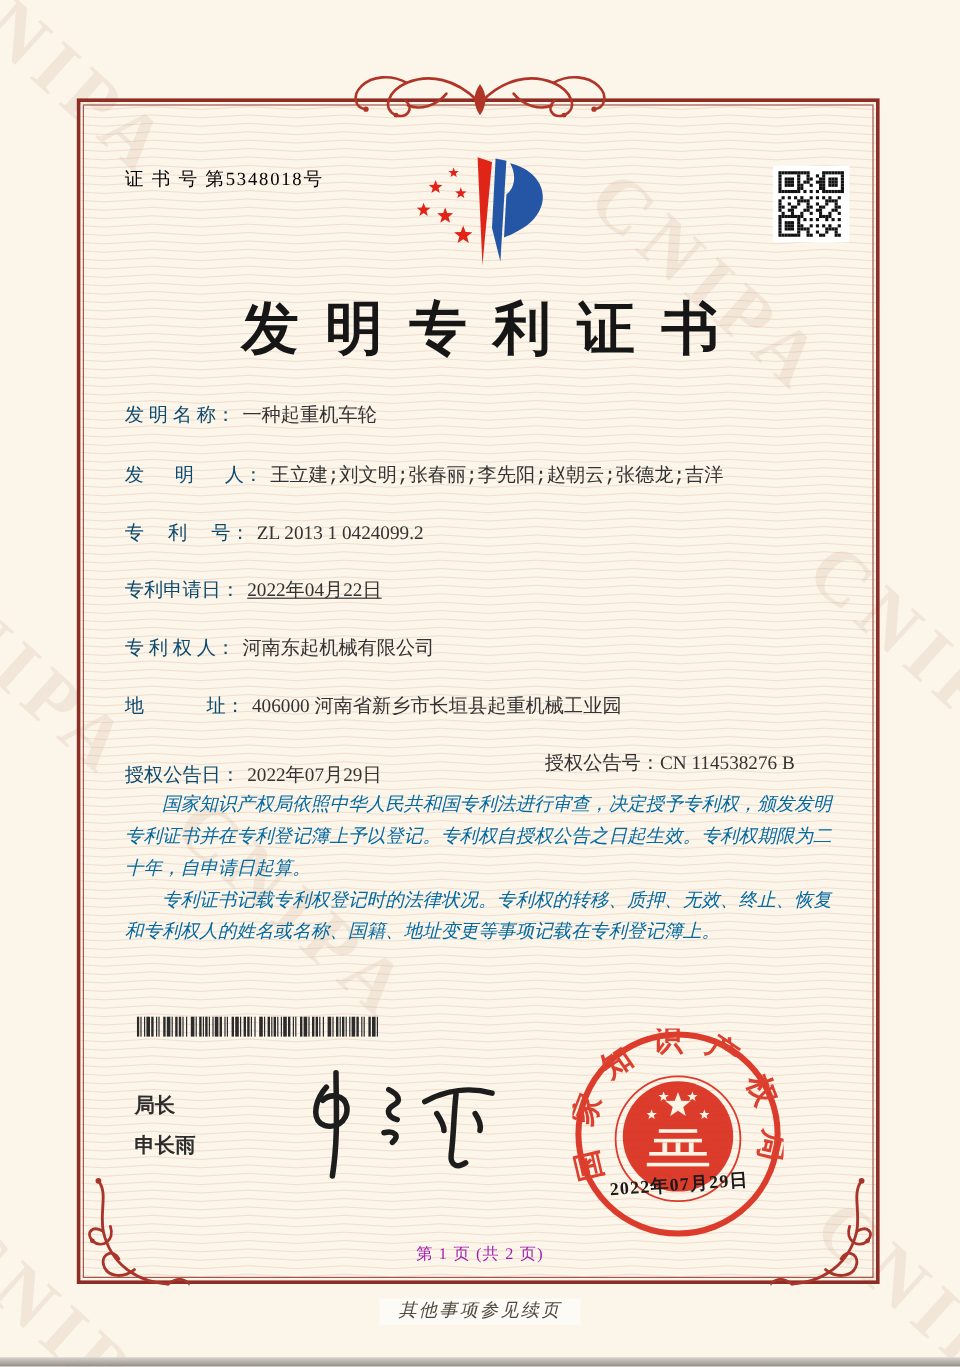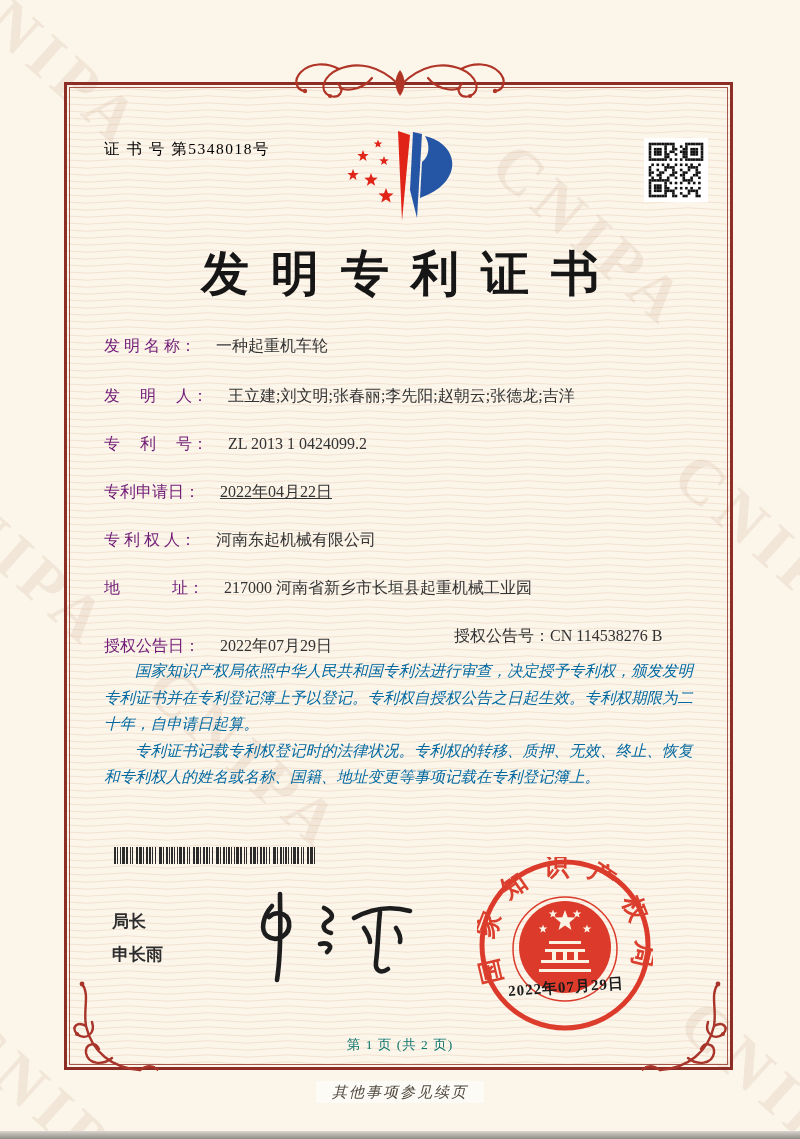--- a/index.html
+++ b/index.html
@@ -36,22 +36,22 @@
   .logo{ position:absolute; left:338px; top:128px; }
   .qr{ position:absolute; left:644px; top:138px; }
   .title{
     position:absolute; left:0; right:0; top:242px; text-align:center;
     font-size:48px; font-weight:700; color:#161616;
     letter-spacing:22px; text-indent:22px;
   }
   
   .fields{ position:absolute; left:104px; top:336px; width:606px; font-size:16px; }
   .frow{ position:absolute; left:0; white-space:nowrap; }
-  .frow .lbl{ display:inline-block; white-space:pre; color:#701a75; }
-  .frow .val{ margin-left:20px; color:#333; }
+  .frow .lbl{ display:inline-block; white-space:pre; color:#0c4a6e; }
+  .frow .val{ margin-left:6px; color:#333; }
   .frow2{ position:absolute; left:350px; white-space:nowrap; }
   
   .body-text{
     position:absolute; left:104px; top:658px; width:598px;
     font-size:15.5px; line-height:26.5px; color:#0369a1;
     font-style:italic;
   }
   .body-text p{ margin:0; text-indent:2em; }
   
   .barcode{ position:absolute; left:114px; top:847px; }
@@ -59,21 +59,21 @@
   .director-name{ position:absolute; left:112px; top:943px; font-size:17px; font-weight:700; color:#2d2d2d; }
   .signature{ position:absolute; left:232px; top:886px; }
   .seal{ position:absolute; left:477px; top:857px; }
   .seal-date{
     position:absolute; left:479px; top:978px; width:174px; text-align:center;
     font-size:15px; font-weight:700; color:#1a1a1a;
     transform:rotate(-4deg); letter-spacing:1px;
   }
   .page-info{
     position:absolute; left:0; right:0; top:1036px; text-align:center;
-    font-size:13.5px; color:#0f766e; letter-spacing:1px;
+    font-size:13.5px; color:#a21caf; letter-spacing:1px;
   }
   .footer-note{
     position:absolute; left:0; right:0; top:1083px; text-align:center;
     font-size:15px; color:#50493f; font-style:italic; letter-spacing:2px;
   }
   .footer-note span{ background:rgba(255,255,255,0.55); padding:3px 16px; }
   .edge-strip{
     position:absolute; left:0; right:0; bottom:0; height:8px;
     background:linear-gradient(#d9d5ce,#8f8b85);
   }
@@ -489,25 +489,25 @@
       <rect x="38.5" y="56.7" width="2.6" height="2.6" fill="#111"></rect>
       <rect x="41.1" y="56.7" width="2.6" height="2.6" fill="#111"></rect>
       <rect x="51.5" y="56.7" width="2.6" height="2.6" fill="#111"></rect>
       <rect x="54.1" y="56.7" width="2.6" height="2.6" fill="#111"></rect>
     </svg>
 
   <div class="title">发明专利证书</div>
 
   <div class="fields">
     <div class="frow" style="top:0;"><span class="lbl">发 明 名 称：</span><span class="val">一种起重机车轮</span></div>
-    <div class="frow" style="top:50px;"><span class="lbl">发　 明　 人：</span><span class="val">王立建;刘文明;张春丽;李先阳;赵朝云;张德龙;吉洋</span></div>
+    <div class="frow" style="top:50px;font-family:Liberation Mono, monospace;"><span class="lbl">发　 明　 人：</span><span class="val">王立建;刘文明;张春丽;李先阳;赵朝云;张德龙;吉洋</span></div>
     <div class="frow" style="top:98px;"><span class="lbl">专　 利　 号：</span><span class="val">ZL 2013 1 0424099.2</span></div>
     <div class="frow" style="top:146px;text-decoration:underline;"><span class="lbl">专利申请日：</span><span class="val">2022年04月22日</span></div>
     <div class="frow" style="top:194px;"><span class="lbl">专 利 权 人：</span><span class="val">河南东起机械有限公司</span></div>
-    <div class="frow" style="top:242px;"><span class="lbl">地　　　 址：</span><span class="val">217000 河南省新乡市长垣县起重机械工业园</span></div>
+    <div class="frow" style="top:242px;"><span class="lbl">地　　　 址：</span><span class="val">406000 河南省新乡市长垣县起重机械工业园</span></div>
     <div class="frow" style="top:300px;"><span class="lbl">授权公告日：</span><span class="val">2022年07月29日</span></div>
     <div class="frow2" style="top:290px;"><span class="lbl">授权公告号：</span><span class="val">CN 114538276 B</span></div>
   </div>
 
   <div class="body-text">
     <p>国家知识产权局依照中华人民共和国专利法进行审查，决定授予专利权，颁发发明专利证书并在专利登记簿上予以登记。专利权自授权公告之日起生效。专利权期限为二十年，自申请日起算。</p>
     <p>专利证书记载专利权登记时的法律状况。专利权的转移、质押、无效、终止、恢复和专利权人的姓名或名称、国籍、地址变更等事项记载在专利登记簿上。</p>
   </div>
 
   <svg class="barcode" id="barcode" width="206" height="17">

